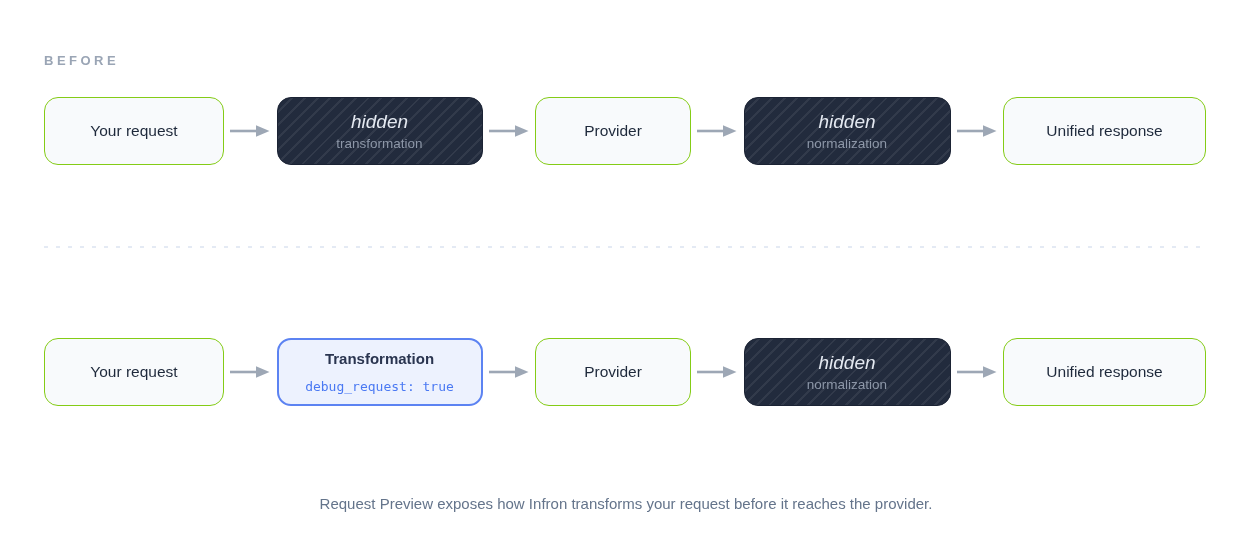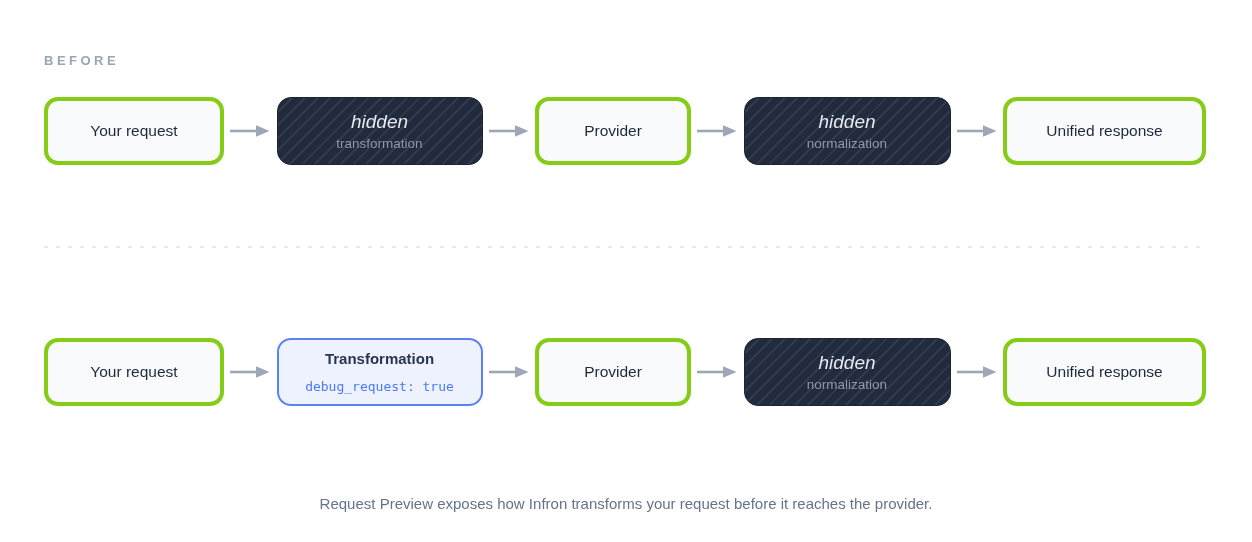--- a/index.html
+++ b/index.html
@@ -27,21 +27,21 @@
   .row-after  { top: 338px; }
 
   .node {
     height: 68px; border-radius: 14px;
     display: flex; flex-direction: column;
     align-items: center; justify-content: center;
     flex: 0 0 auto; text-align: center;
   }
   .node-plain {
     background: #f8fafc;
-    border: 4px solid #84cc16;
+    border: 1px solid #84cc16;
   }
   .node-plain .node-title {
     font-size: 15.5px; color: #1e293b;
   }
   .node-hidden {
     background-color: #222b3d;
     background-image: repeating-linear-gradient(135deg,
       rgba(255,255,255,0.07) 0px, rgba(255,255,255,0.07) 2px,
       transparent 2px, transparent 9px);
     border: 1px solid #1b2334;

